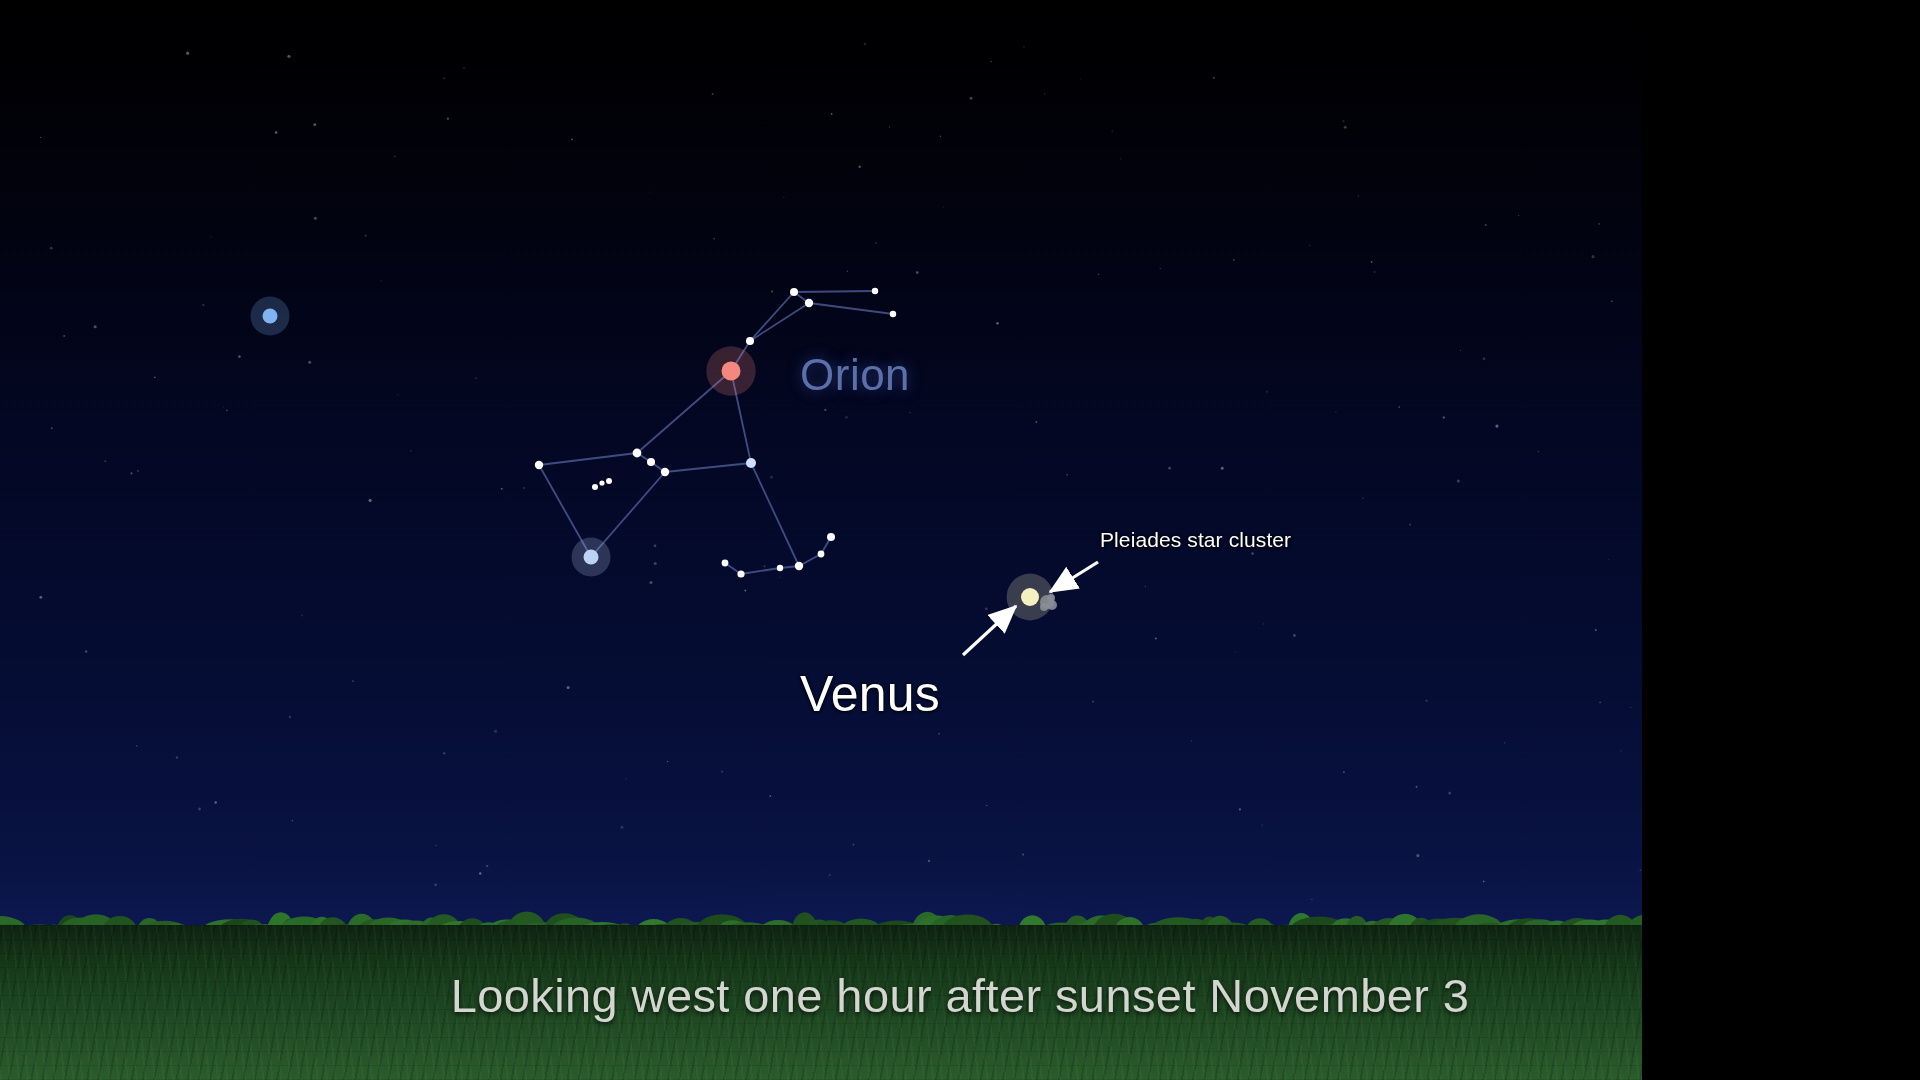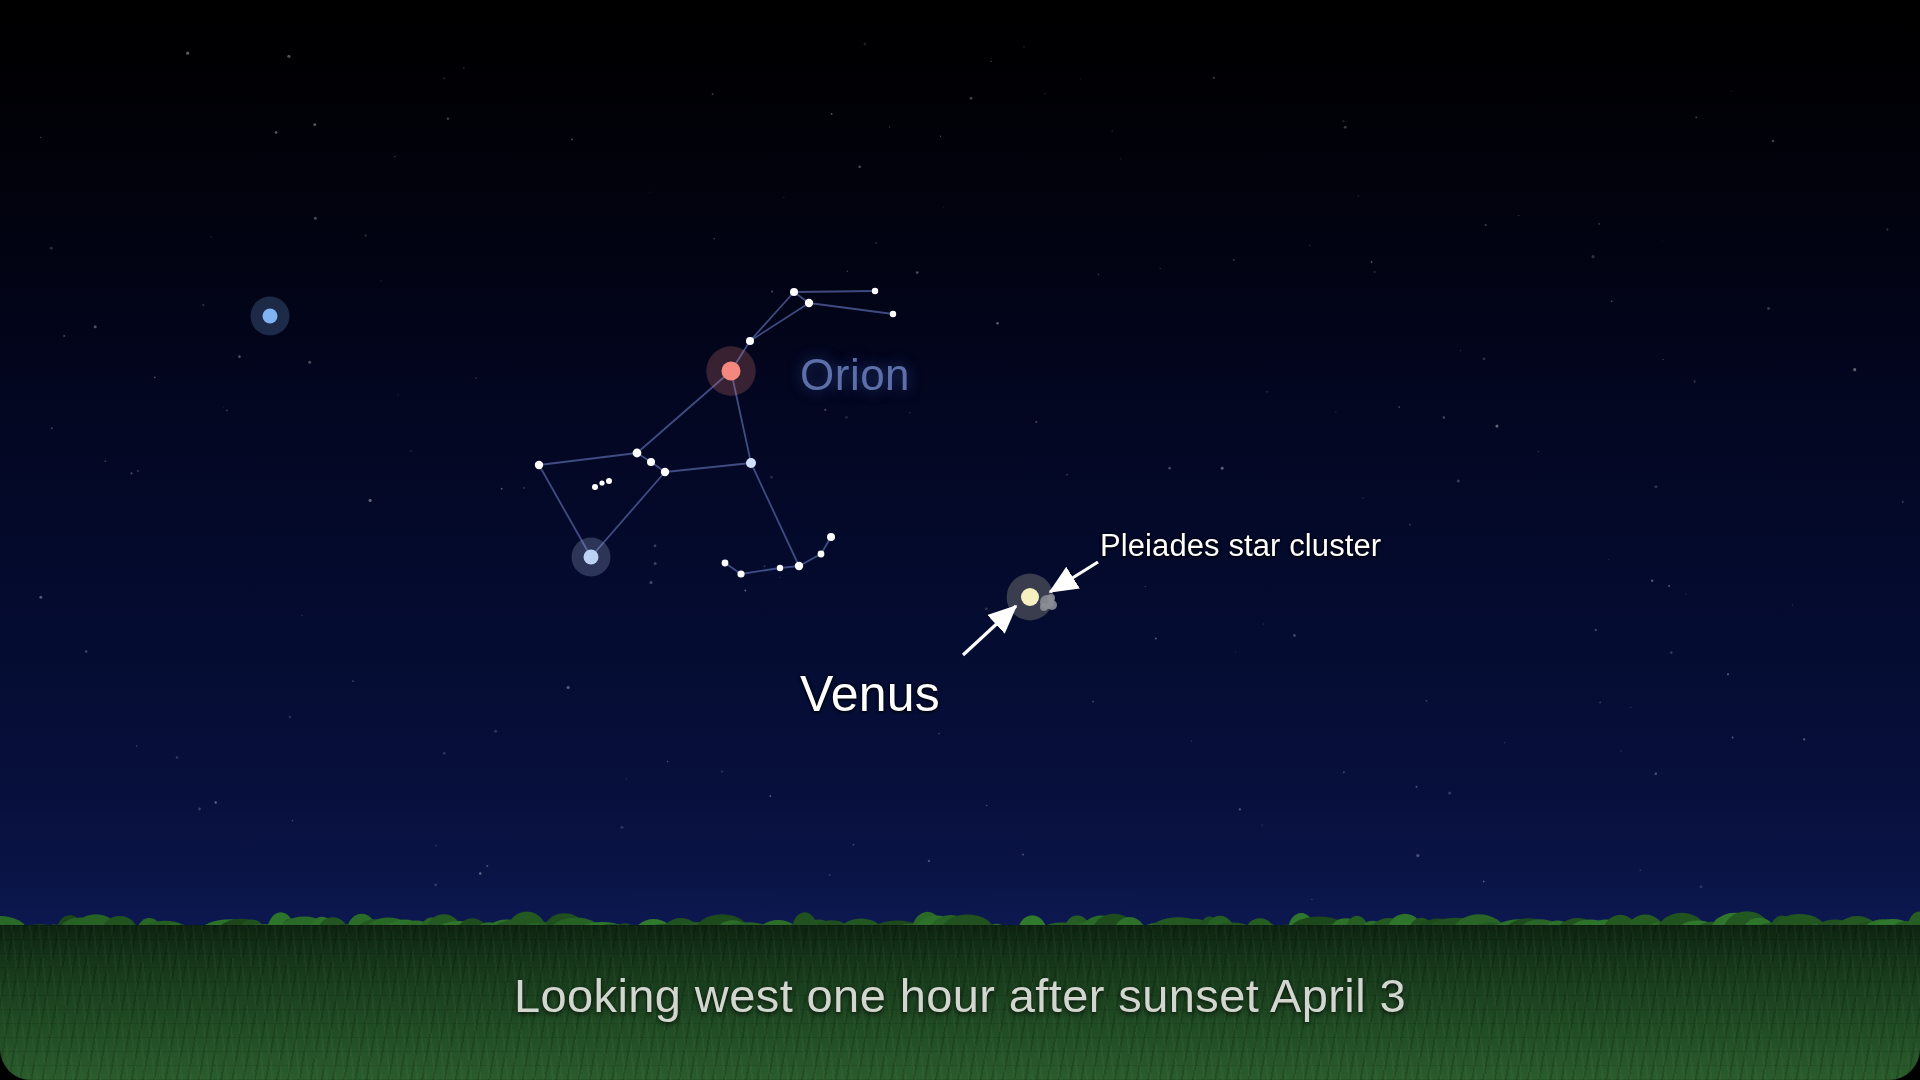--- a/index.html
+++ b/index.html
@@ -1,18 +1,18 @@
 <!DOCTYPE html>
 <html><head>
 <meta charset="utf-8">
 <style>
   html,body{margin:0;padding:0;background:#000;}
   body{width:1920px;height:1080px;overflow:hidden;font-family:"Liberation Sans",sans-serif;}
 
-  #scene{position:relative;width:1920px;height:1080px;overflow:hidden;background:#000;border-radius:31px;}
+  #scene{position:relative;width:1642px;height:1080px;overflow:hidden;background:#000;}
 
   
   #sky{
     position:absolute;left:0;top:0;width:1920px;height:925px;
     background:
       linear-gradient(to bottom,
         #000000 0px,
         #000003 60px,
         #01020b 170px,
         #020417 300px,
@@ -53,21 +53,21 @@
     position:absolute;color:#5c6fa8;font-size:44px;letter-spacing:.5px;
     text-shadow:0 0 14px rgba(70,100,190,.55);
     white-space:nowrap;
   }
 
   .annot{
     position:absolute;color:#ffffff;white-space:nowrap;
     text-shadow:0 0 3px rgba(0,0,0,.95),0 1px 3px rgba(0,0,0,.9);
   }
   #venus-label{font-size:50px;letter-spacing:.2px;}
-  #pleiades-label{font-size:31px;letter-spacing:.1px;}
+  #pleiades-label{font-size:21px;letter-spacing:.1px;}
 
   #caption{
     position:absolute;left:0;top:968px;width:1920px;text-align:center;
     color:#d2d6cf;font-size:47px;letter-spacing:.4px;
     text-shadow:0 2px 5px rgba(0,0,0,.75);
     white-space:nowrap;
   }
 </style>
 </head>
 <body>
@@ -473,15 +473,15 @@
       <ellipse cx="1883.1189041724972" cy="29.810339929447668" rx="21.46352148543276" ry="15.619196775657683" fill="rgb(45,114,43)"></ellipse>
       <ellipse cx="1892.9301404351963" cy="29.924982072750563" rx="23.819145327815388" ry="15.84295010885361" fill="rgb(47,119,45)"></ellipse>
       <ellipse cx="1907.3136922737172" cy="33.74749946955009" rx="20.531140331891898" ry="17.826654676732915" fill="rgb(36,91,34)"></ellipse>
       <ellipse cx="1918.6486153037504" cy="27.160222054068104" rx="11.76323032414691" ry="20.53771177471509" fill="rgb(37,93,35)"></ellipse>
       <ellipse cx="1931.0913271354927" cy="29.864860536467685" rx="17.001033785753435" ry="12.415993692081418" fill="rgb(48,120,45)"></ellipse>
     </svg>
   <div id="ground">
     <div id="ground-texture"></div>
   </div>
 
-  <div id="caption">Looking west one hour after sunset April 3</div>
+  <div id="caption">Looking west one hour after sunset November 3</div>
 
 </div>
 
 </body></html>

